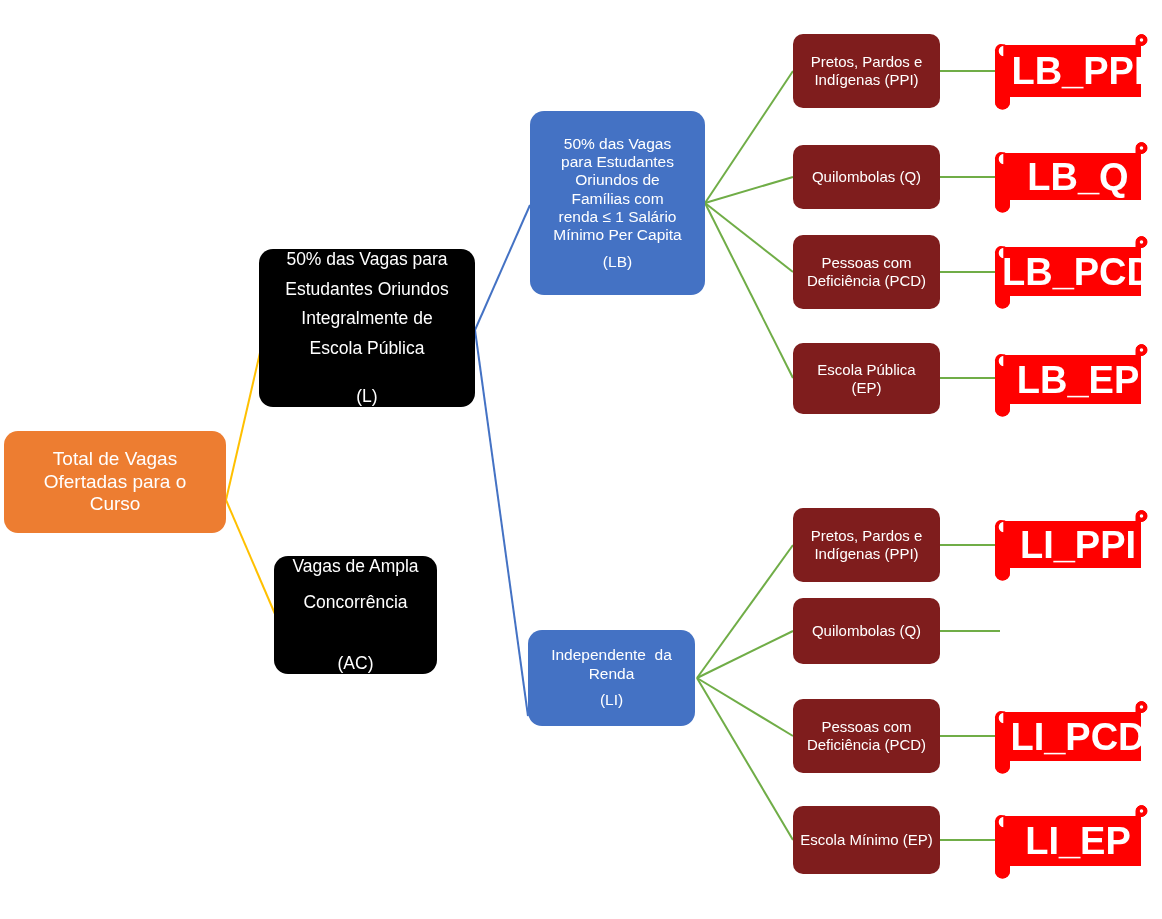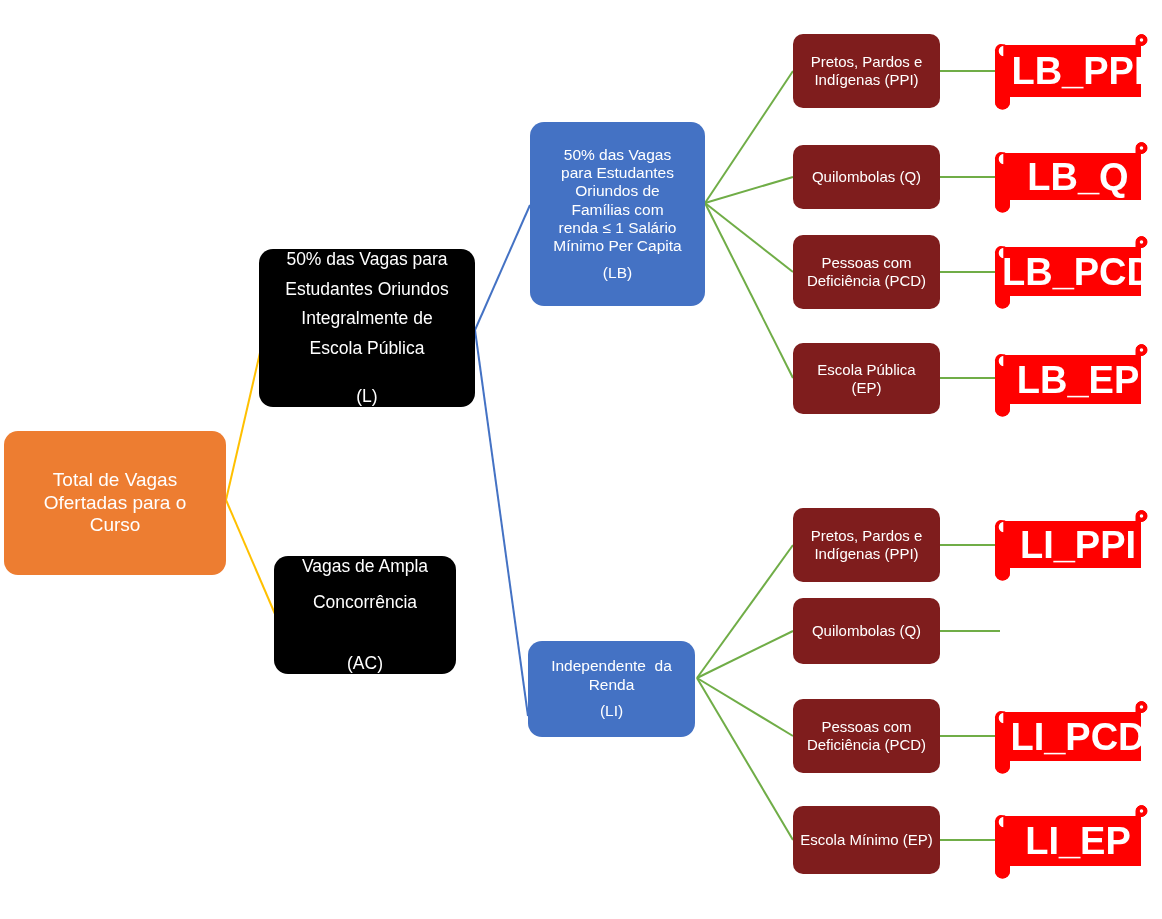--- a/index.html
+++ b/index.html
@@ -48,21 +48,20 @@
   .node-yellow {
     background: #000000;
     border-radius: 14px;
     font-size: 17.5px;
     justify-content: space-between;
   }
   .node-blue {
     background: #4472C4;
     border-radius: 14px;
     font-size: 15.5px;
-    margin-top: 11px;
   }
   .node-green {
     background: #7f1d1d;
     border-radius: 10px;
     font-size: 15px;
   }
 
   
   .scroll {
     position: absolute;
@@ -122,36 +121,36 @@
       <path d="M940,177 L1000,177"></path>
       <path d="M940,272 L1000,272"></path>
       <path d="M940,378 L1000,378"></path>
       <path d="M940,545 L1000,545"></path>
       <path d="M940,631 L1000,631"></path>
       <path d="M940,736 L1000,736"></path>
       <path d="M940,840 L1000,840"></path>
     </g>
   </svg>
 
-  <div class="node node-root" style="left:4px; top:431px; width:222px; height:144px;">
+  <div class="node node-root" style="left:4px; top:431px; width:222px; height:102px;">
     <span class="ln">Total de Vagas</span>
     <span class="ln">Ofertadas para o</span>
     <span class="ln">Curso</span>
   </div>
 
   <div class="node node-yellow" style="left:259px; top:249px; width:216px; height:158px;">
     <span class="ln">50% das Vagas para</span>
     <span class="ln">Estudantes Oriundos</span>
     <span class="ln">Integralmente de</span>
     <span class="ln">Escola Pública</span>
     <span class="gap"></span>
     <span class="ln">(L)</span>
   </div>
 
-  <div class="node node-yellow" style="left:274px; top:556px; width:182px; height:118px;">
+  <div class="node node-yellow" style="left:274px; top:556px; width:163px; height:118px;">
     <span class="ln">Vagas de Ampla</span>
     <span class="ln">Concorrência</span>
     <span class="gap"></span>
     <span class="ln">(AC)</span>
   </div>
 
   <div class="node node-blue" style="left:530px; top:111px; width:175px; height:184px;">
     <span class="ln">50% das Vagas</span>
     <span class="ln">para Estudantes</span>
     <span class="ln">Oriundos de</span>

